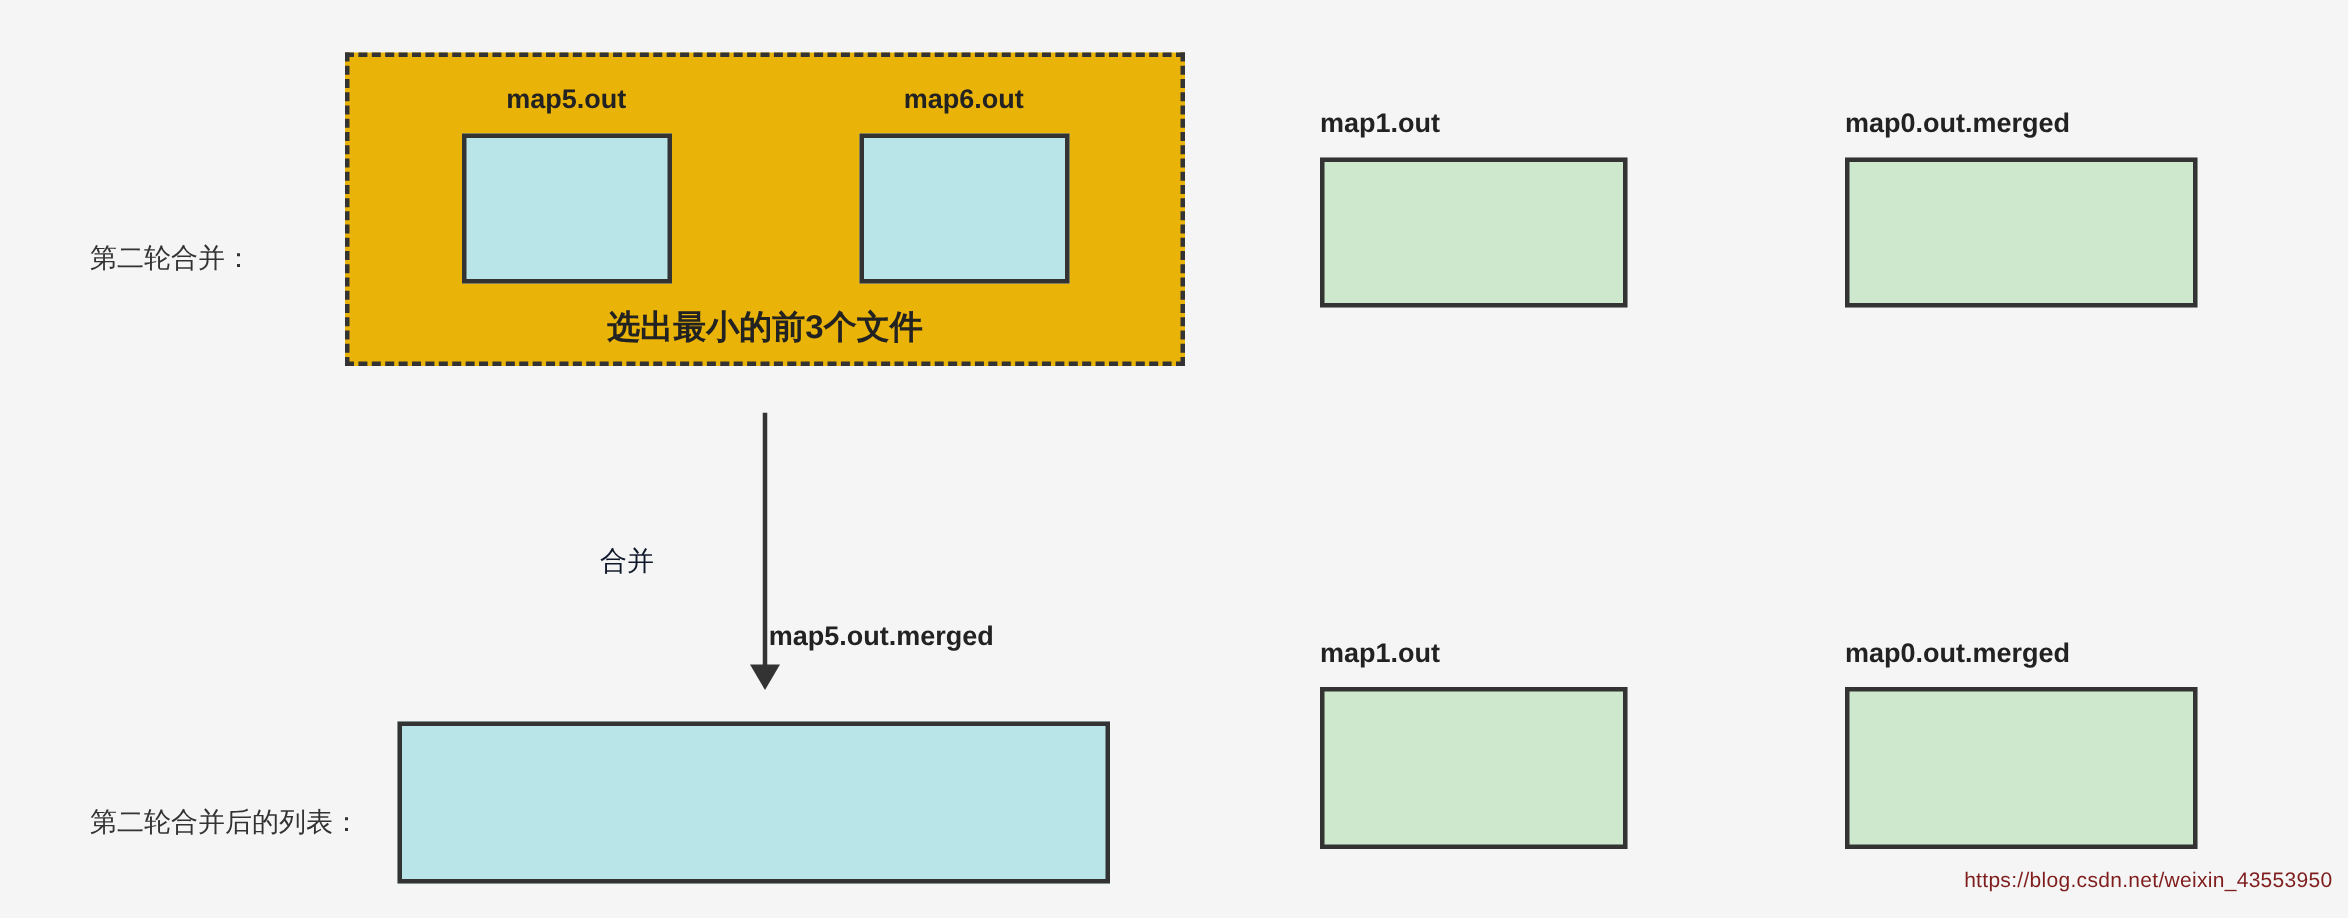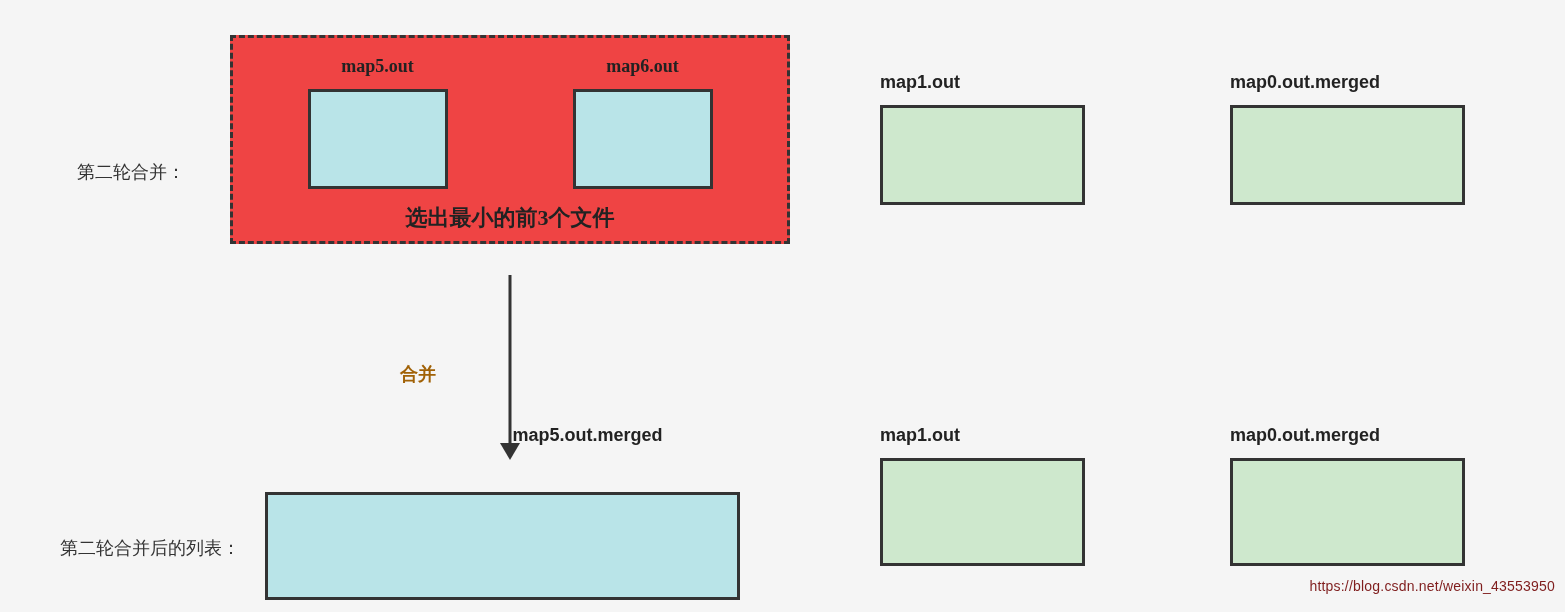--- a/index.html
+++ b/index.html
@@ -13,25 +13,24 @@
     }
     .row-label {
       position: absolute;
       font-size: 18px;
       color: #333;
       font-weight: 500;
     }
     .dashed-group {
       position: absolute;
       border: 3px dashed #333;
-      background: #ef4444;
+      background: #eab308;
       padding-top: 18px;
       padding-bottom: 8px;
       text-align: center;
-      font-family: Liberation Serif, serif;
     }
     .box-container {
       display: flex;
       justify-content: space-around;
       padding: 0 12px;
     }
     .file-block {
       display: flex;
       flex-direction: column;
       align-items: center;
@@ -62,37 +61,37 @@
     }
     .arrow-container {
       position: absolute;
       display: flex;
       flex-direction: column;
       align-items: center;
     }
     .arrow-label {
       position: absolute;
       font-size: 18px;
-      font-weight: bold;
-      color: #a16207;
+      font-weight: normal;
+      color: #0f172a;
     }
     .watermark {
       position: absolute;
       right: 10px;
       bottom: 18px;
       font-size: 14px;
       color: #7f1d1d;
       font-family: Arial, sans-serif;
       letter-spacing: 0.2px;
     }
   </style>
 </head>
 <body>
 
-<div class="row-label" style="left:60px; top:160px;margin-left:17px;">第二轮合并：</div>
+<div class="row-label" style="left:60px; top:160px;">第二轮合并：</div>
 
 <div class="dashed-group" style="left:230px; top:35px; width:560px;">
   <div class="box-container">
     <div class="file-block">
       <div class="file-label">map5.out</div>
       <div class="file-box box-cyan" style="width:140px; height:100px;"></div>
     </div>
     <div class="file-block">
       <div class="file-label">map6.out</div>
       <div class="file-box box-cyan" style="width:140px; height:100px;"></div>
@@ -114,21 +113,21 @@
 <div class="arrow-container" style="left:495px; top:275px;">
   <svg width="30" height="185">
     <line x1="15" y1="0" x2="15" y2="170" stroke="#333" stroke-width="3"></line>
     <polygon points="15,185 5,168 25,168" fill="#333"></polygon>
   </svg>
 </div>
 <div class="arrow-label" style="left:400px; top:362px;">合并</div>
 
 <div class="row-label" style="left:60px; top:536px;">第二轮合并后的列表：</div>
 
-<div class="standalone" style="left:265px; top:425px; align-items:flex-start;gap:34px;">
+<div class="standalone" style="left:265px; top:414px; align-items:flex-start;gap:34px;">
   <div class="file-label" style="align-self:center; margin-left:170px;">map5.out.merged</div>
   <div class="file-box box-cyan" style="width:475px; height:108px;"></div>
 </div>
 
 <div class="standalone" style="left:880px; top:425px;">
   <div class="file-label">map1.out</div>
   <div class="file-box box-green" style="width:205px; height:108px;"></div>
 </div>
 
 <div class="standalone" style="left:1230px; top:425px;">

